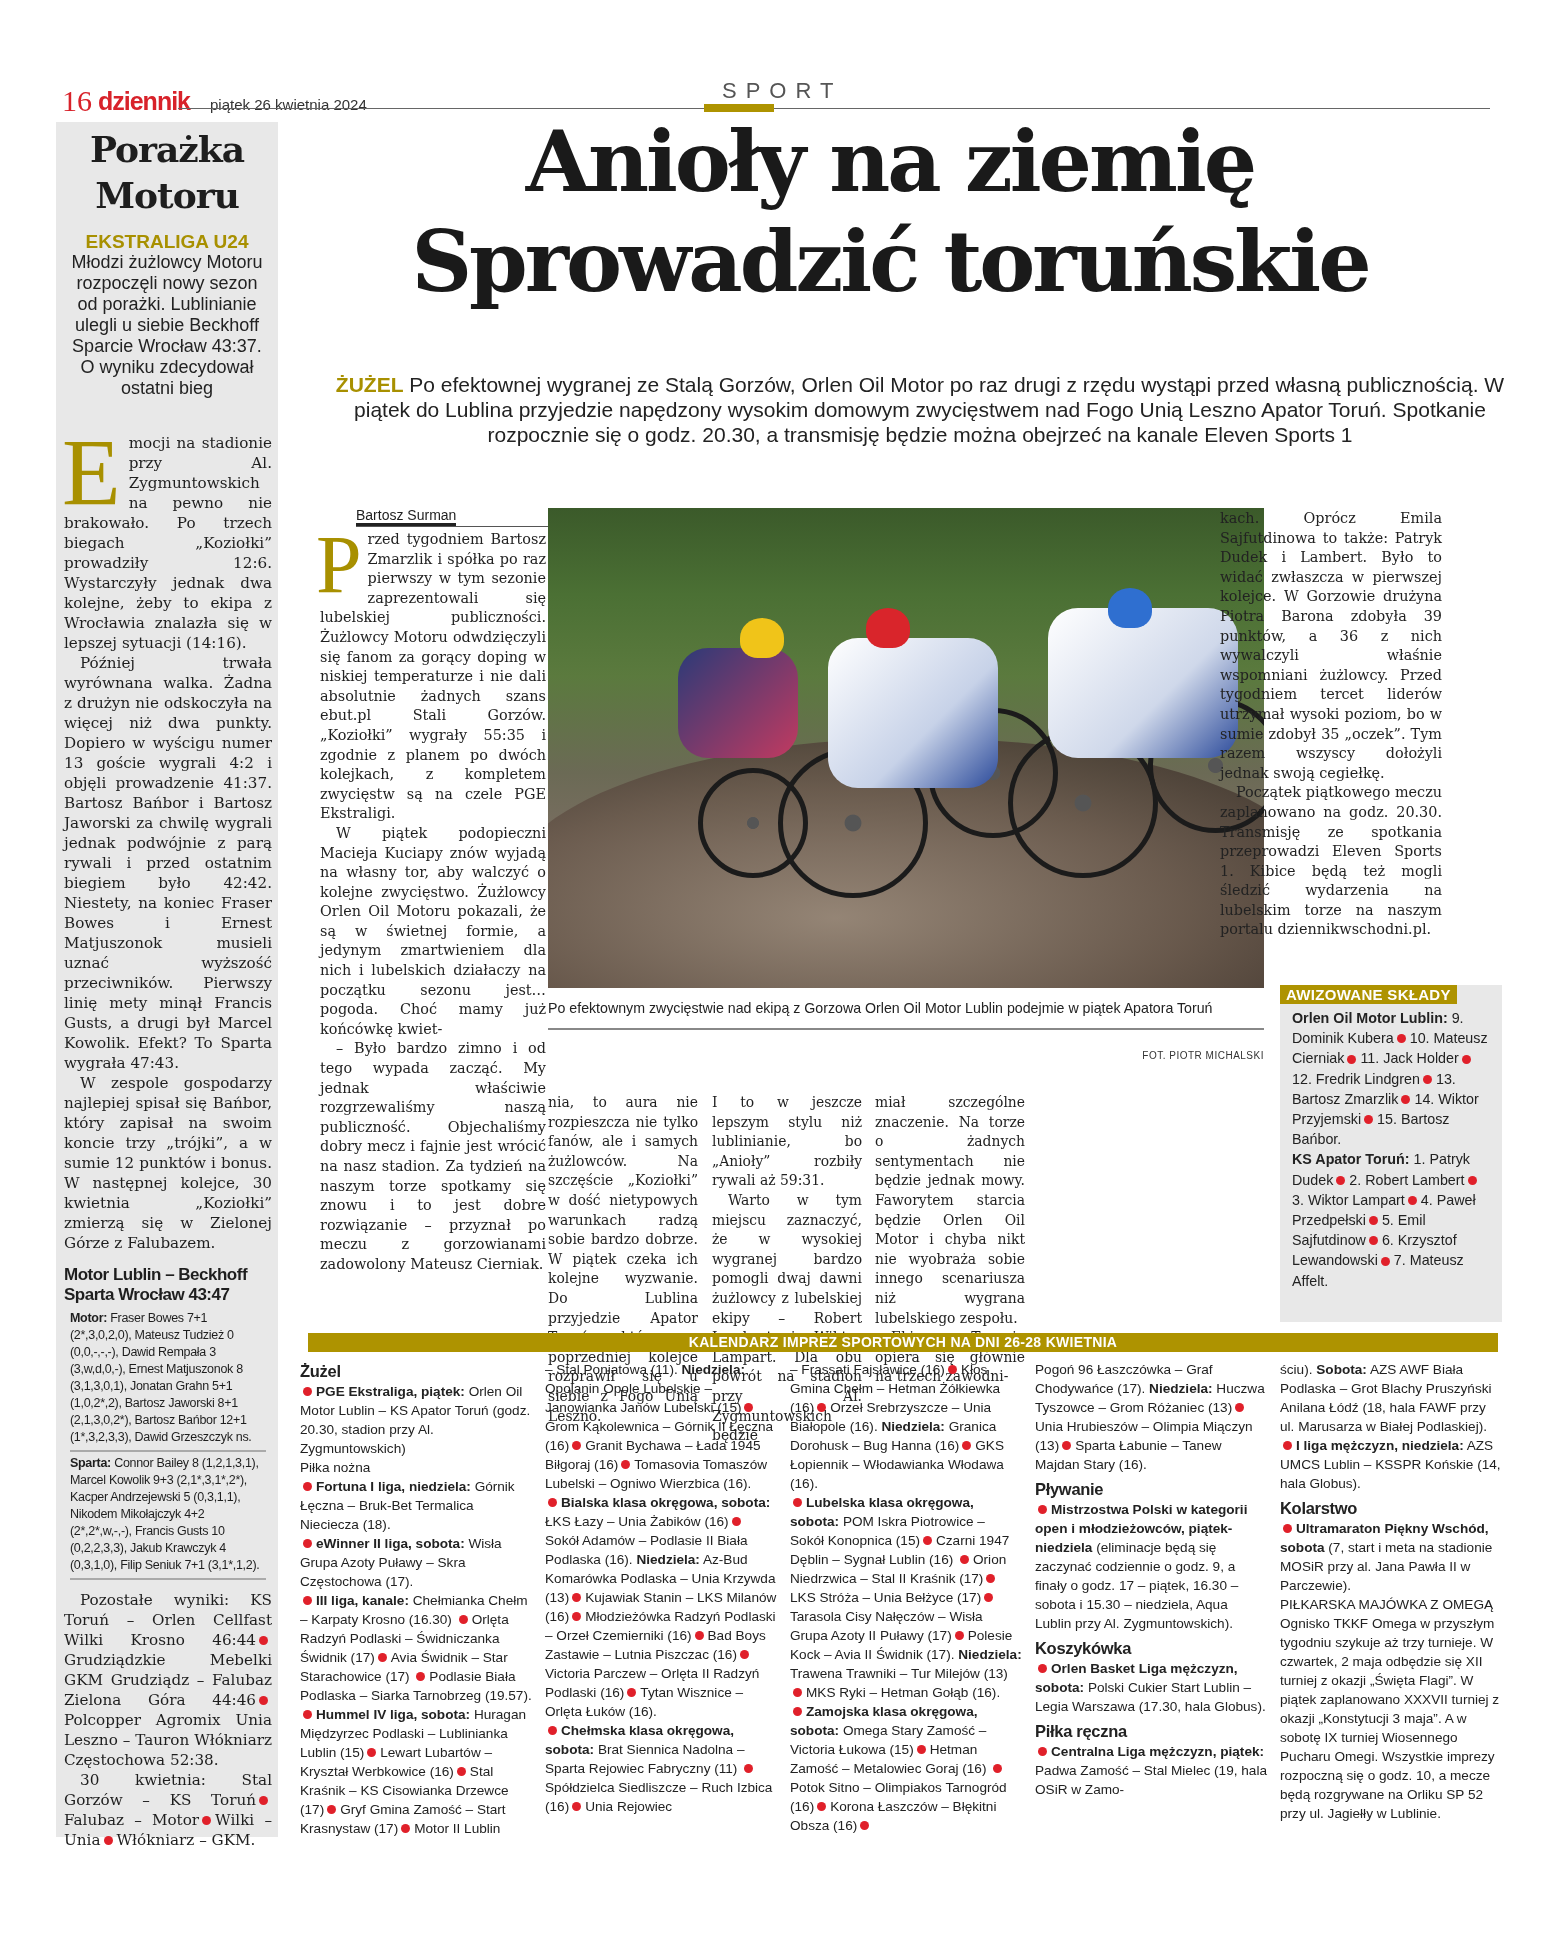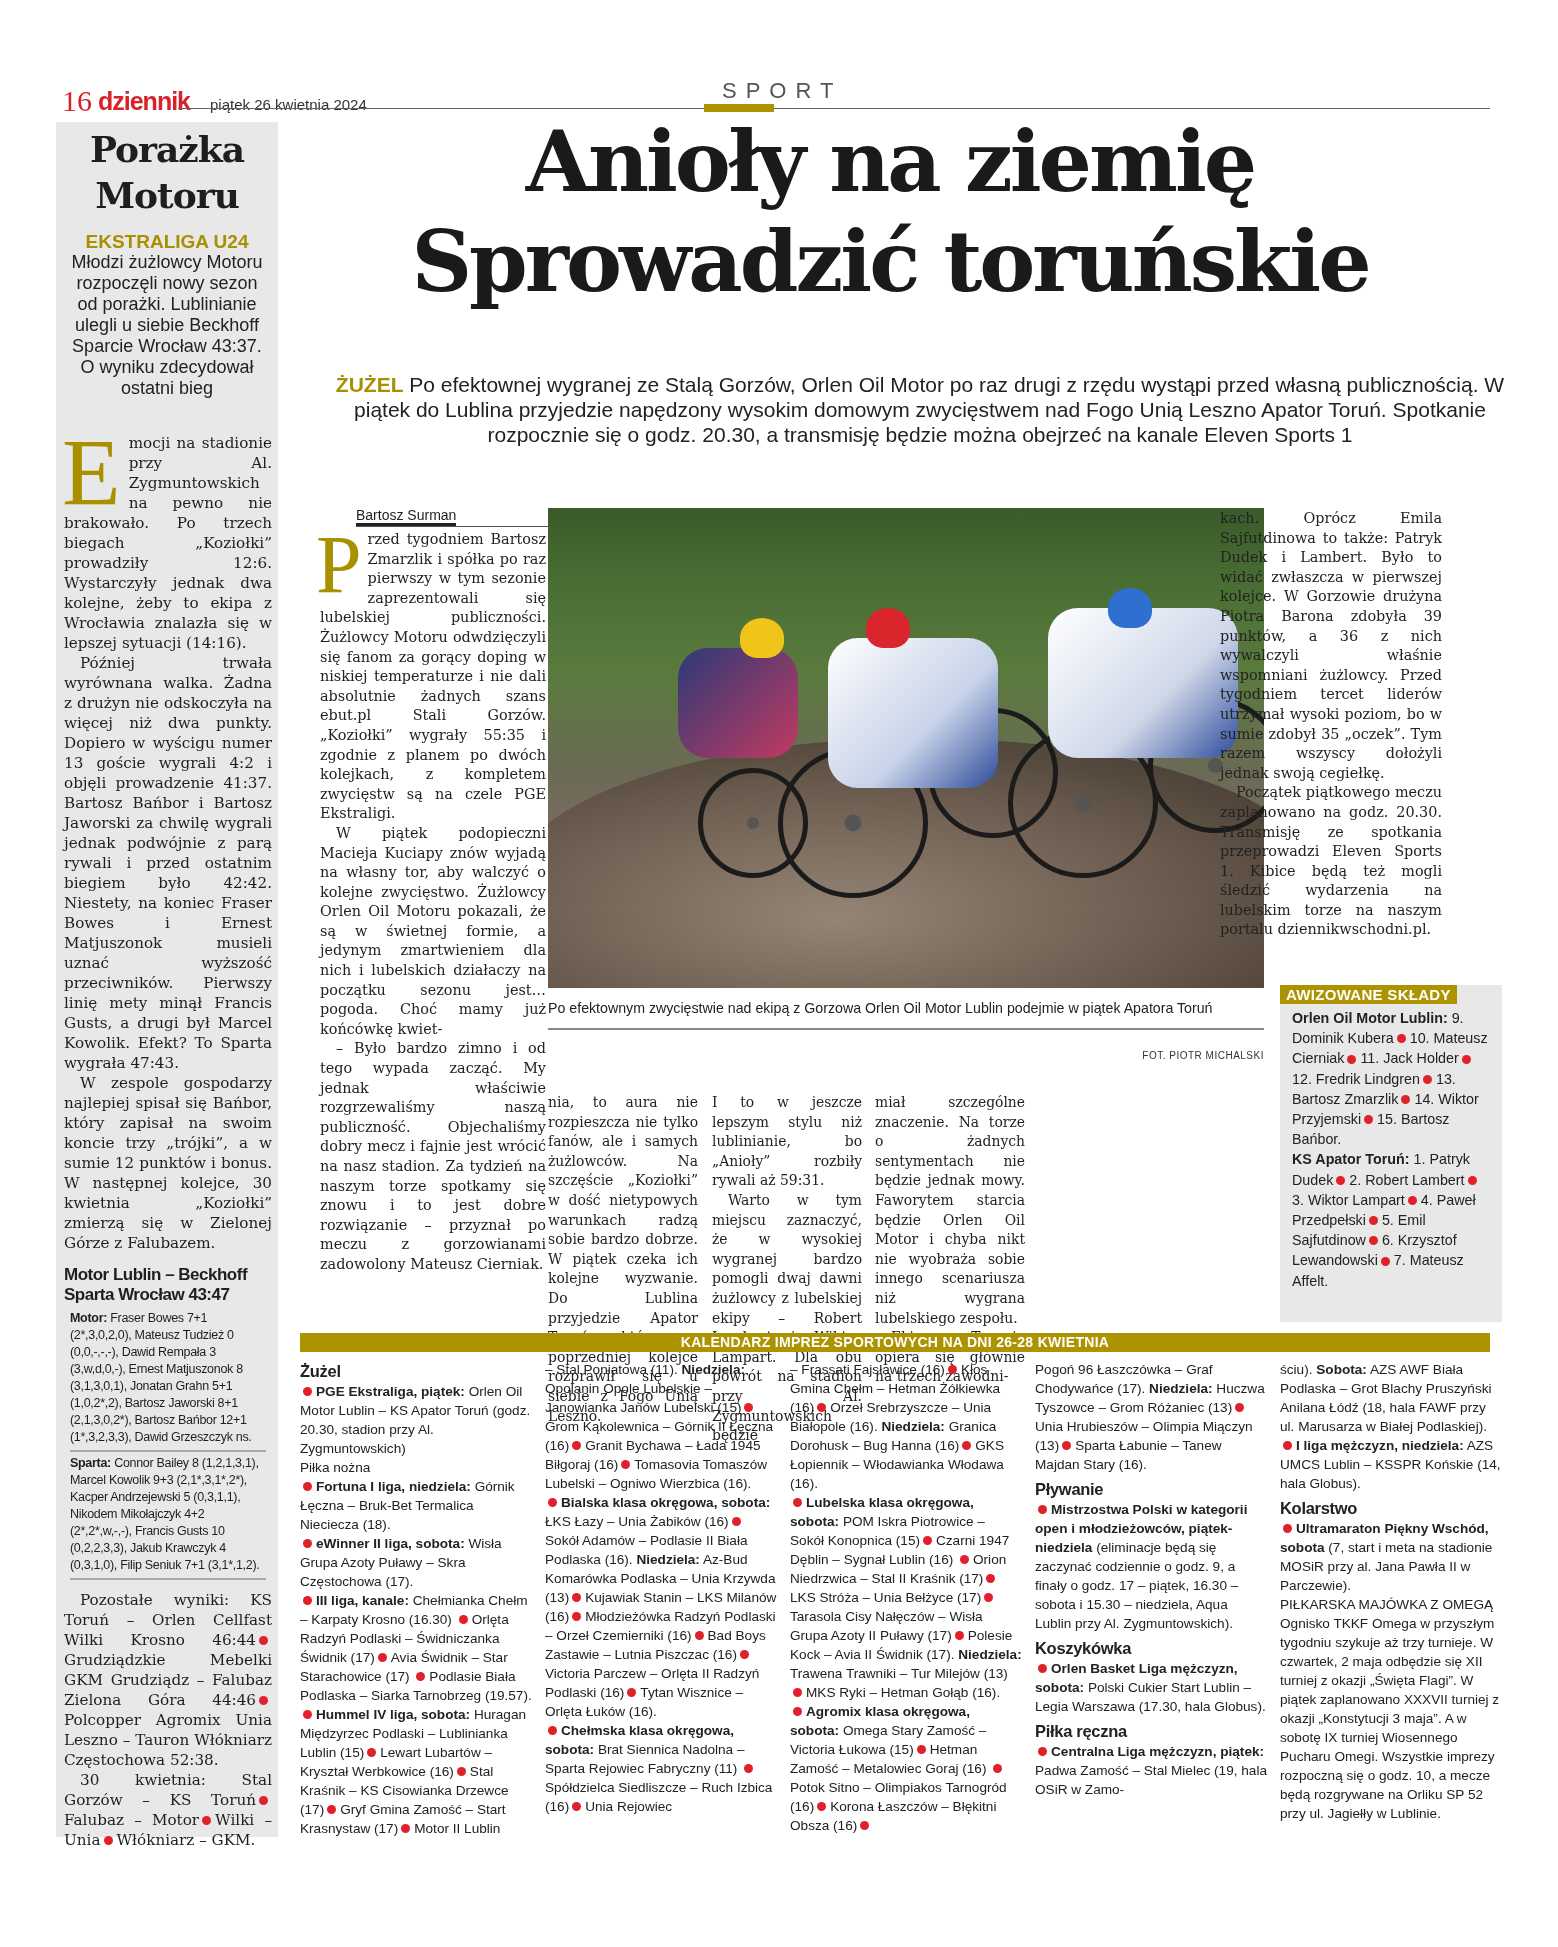--- a/index.html
+++ b/index.html
@@ -52,21 +52,21 @@
   #caption { position:absolute; left:548px; top:999px; width:716px; font-family:"Liberation Sans", sans-serif; font-size:14.2px; line-height:19px; color:#222; border-bottom:2px solid #888; padding-bottom:10px; }
   #photo-credit { position:absolute; left:548px; top:1050px; width:716px; text-align:right; font-family:"Liberation Sans", sans-serif; font-size:10px; color:#333; letter-spacing:0.5px; }
 
   
   #lineups { position:absolute; left:1280px; top:985px; width:222px; height:337px; background:#e8e8e8; }
   #lineups-head { background:#ae9300; color:#fff; font-family:"Liberation Sans", sans-serif; font-weight:bold; font-size:15px; display:inline-block; padding:1px 6px; letter-spacing:0.3px; }
   #lineups-body { font-family:"Liberation Sans", sans-serif; font-size:14.3px; line-height:20.2px; padding:4px 10px 0 12px; color:#222; }
   #lineups-body b { font-weight:bold; }
 
   
-  #cal-bar { position:absolute; left:300px; top:1333px; width:1190px; height:19px; background:#ae9300; color:#fff; font-family:"Liberation Sans", sans-serif; font-weight:bold; font-size:14px; text-align:center; line-height:19px; letter-spacing:0.3px; }
+  #cal-bar { position:absolute; left:308px; top:1333px; width:1190px; height:19px; background:#ae9300; color:#fff; font-family:"Liberation Sans", sans-serif; font-weight:bold; font-size:14px; text-align:center; line-height:19px; letter-spacing:0.3px; }
   .cal-col { position:absolute; top:1360px; width:232px; font-family:"Liberation Sans", sans-serif; font-size:13.6px; line-height:19px; color:#222; }
   .cal-col b { font-weight:bold; }
   .cal-col h4 { font-family:"Liberation Sans", sans-serif; font-weight:bold; font-size:16.5px; line-height:22px; margin-top:4px; letter-spacing:-0.3px; }
   .cal-col .first-h { margin-top:0; }
 </style>
 </head>
 <body>
 
 <div id="masthead">
   <span id="pagenum">16</span>
@@ -180,21 +180,21 @@
 
 <div class="cal-col" style="left:545px;">
   <div><span>– Stal Poniatowa (11).</span> <b>Niedziela:</b> <span>Opolanin Opole Lubelskie – Janowianka Janów Lubelski (15)</span><span class="dot"></span><span>Grom Kąkolewnica – Górnik II Łęczna (16)</span><span class="dot"></span><span>Granit Bychawa – Łada 1945 Biłgoraj (16)</span><span class="dot"></span><span>Tomasovia Tomaszów Lubelski – Ogniwo Wierzbica (16).</span></div>
   <div><span class="dot"></span><b>Bialska klasa okręgowa, sobota:</b> <span>ŁKS Łazy – Unia Żabików (16)</span><span class="dot"></span><span>Sokół Adamów – Podlasie II Biała Podlaska (16).</span> <b>Niedziela:</b> <span>Az-Bud Komarówka Podlaska – Unia Krzywda (13)</span><span class="dot"></span><span>Kujawiak Stanin – LKS Milanów (16)</span><span class="dot"></span><span>Młodzieżówka Radzyń Podlaski – Orzeł Czemierniki (16)</span><span class="dot"></span><span>Bad Boys Zastawie – Lutnia Piszczac (16)</span><span class="dot"></span><span>Victoria Parczew – Orlęta II Radzyń Podlaski (16)</span><span class="dot"></span><span>Tytan Wisznice – Orlęta Łuków (16).</span></div>
   <div><span class="dot"></span><b>Chełmska klasa okręgowa, sobota:</b> <span>Brat Siennica Nadolna – Sparta Rejowiec Fabryczny (11)</span> <span class="dot"></span><span>Spółdzielca Siedliszcze – Ruch Izbica (16)</span><span class="dot"></span><span>Unia Rejowiec</span></div>
 </div>
 
 <div class="cal-col" style="left:790px;">
   <div><span>– Frassati Fajsławice (16)</span><span class="dot"></span><span>Kłos Gmina Chełm – Hetman Żółkiewka (16)</span><span class="dot"></span><span>Orzeł Srebrzyszcze – Unia Białopole (16).</span> <b>Niedziela:</b> <span>Granica Dorohusk – Bug Hanna (16)</span><span class="dot"></span><span>GKS Łopiennik – Włodawianka Włodawa (16).</span></div>
   <div><span class="dot"></span><b>Lubelska klasa okręgowa, sobota:</b> <span>POM Iskra Piotrowice – Sokół Konopnica (15)</span><span class="dot"></span><span>Czarni 1947 Dęblin – Sygnał Lublin (16)</span> <span class="dot"></span><span>Orion Niedrzwica – Stal II Kraśnik (17)</span><span class="dot"></span><span>LKS Stróża – Unia Bełżyce (17)</span><span class="dot"></span><span>Tarasola Cisy Nałęczów – Wisła Grupa Azoty II Puławy (17)</span><span class="dot"></span><span>Polesie Kock – Avia II Świdnik (17).</span> <b>Niedziela:</b> <span>Trawena Trawniki – Tur Milejów (13)</span><span class="dot"></span><span>MKS Ryki – Hetman Gołąb (16).</span></div>
-  <div><span class="dot"></span><b>Agromix klasa okręgowa, sobota:</b> <span>Omega Stary Zamość – Victoria Łukowa (15)</span><span class="dot"></span><span>Hetman Zamość – Metalowiec Goraj (16)</span> <span class="dot"></span><span>Potok Sitno – Olimpiakos Tarnogród (16)</span><span class="dot"></span><span>Korona Łaszczów – Błękitni Obsza (16)</span><span class="dot"></span></div>
+  <div><span class="dot"></span><b>Zamojska klasa okręgowa, sobota:</b> <span>Omega Stary Zamość – Victoria Łukowa (15)</span><span class="dot"></span><span>Hetman Zamość – Metalowiec Goraj (16)</span> <span class="dot"></span><span>Potok Sitno – Olimpiakos Tarnogród (16)</span><span class="dot"></span><span>Korona Łaszczów – Błękitni Obsza (16)</span><span class="dot"></span></div>
 </div>
 
 <div class="cal-col" style="left:1035px;">
   <div><span>Pogoń 96 Łaszczówka – Graf Chodywańce (17).</span> <b>Niedziela:</b> <span>Huczwa Tyszowce – Grom Różaniec (13)</span><span class="dot"></span><span>Unia Hrubieszów – Olimpia Miączyn (13)</span><span class="dot"></span><span>Sparta Łabunie – Tanew Majdan Stary (16).</span></div>
   <h4>Pływanie</h4>
   <div><span class="dot"></span><b>Mistrzostwa Polski w kategorii open i młodzieżowców, piątek-niedziela</b> <span>(eliminacje będą się zaczynać codziennie o godz. 9, a finały o godz. 17 – piątek, 16.30 – sobota i 15.30 – niedziela, Aqua Lublin przy Al. Zygmuntowskich).</span></div>
   <h4>Koszykówka</h4>
   <div><span class="dot"></span><b>Orlen Basket Liga mężczyzn, sobota:</b> <span>Polski Cukier Start Lublin – Legia Warszawa (17.30, hala Globus).</span></div>
   <h4>Piłka ręczna</h4>
   <div><span class="dot"></span><b>Centralna Liga mężczyzn, piątek:</b> <span>Padwa Zamość – Stal Mielec (19, hala OSiR w Zamo-</span></div>

